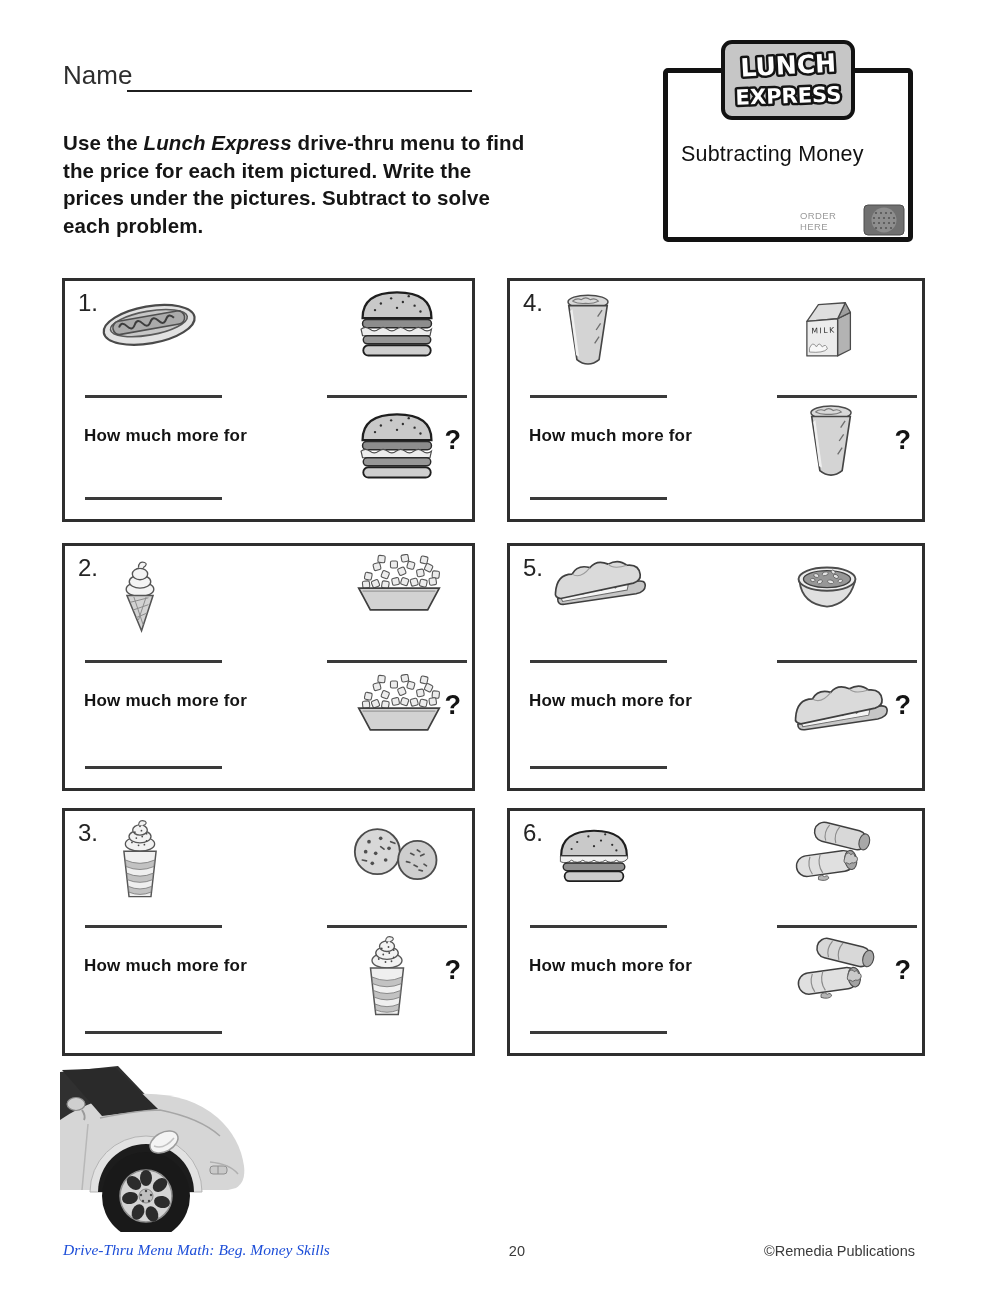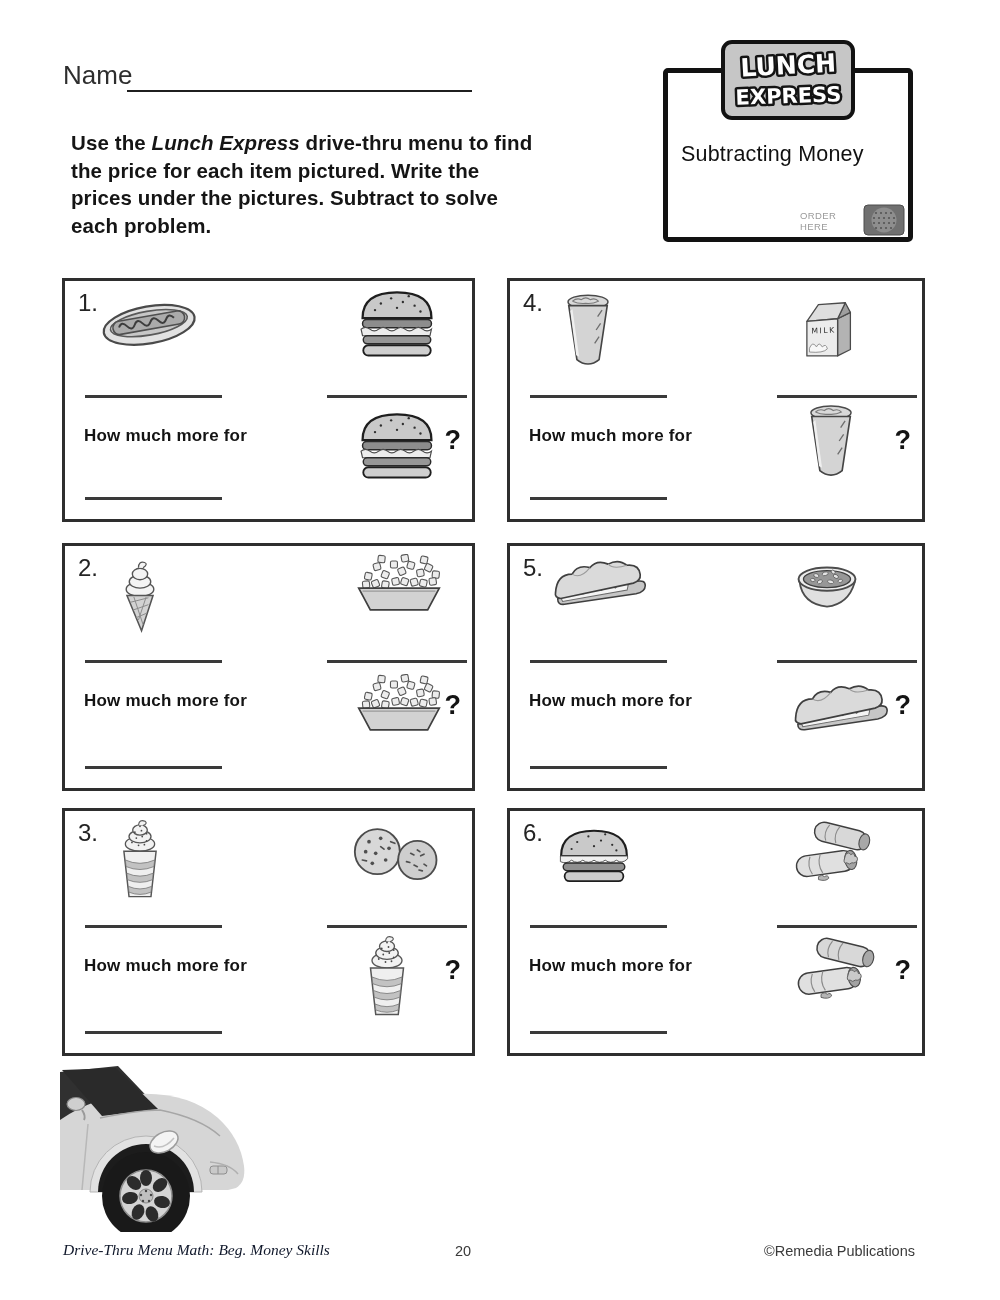--- a/index.html
+++ b/index.html
@@ -7,21 +7,21 @@
         font-family:"Liberation Sans",sans-serif;color:#1a1a1a;}
 
   
   .name-label{position:absolute;left:63px;top:60px;font-family:Liberation Sans, sans-serif;
               font-size:26px;color:#2e2e2e;}
   .name-line{position:absolute;left:127px;top:64px;width:345px;height:26px;
              border-bottom:2.5px solid #1f1f1f;}
 
   
   .instructions{position:absolute;left:63px;top:129px;width:468px;font-weight:bold;
-                font-size:20.5px;line-height:27.5px;letter-spacing:.1px;color:#151515;margin-left:8px;}
+                font-size:20.5px;line-height:27.5px;letter-spacing:.1px;color:#151515;}
   .brand{font-style:italic;}
 
   
   .sign{position:absolute;left:663px;top:68px;width:240px;height:164px;
         border:5px solid #121212;border-radius:5px;background:#fff;}
   .sign-tab{position:absolute;left:721px;top:40px;width:126px;height:72px;background:#c6c6c6;
             border:4px solid #121212;border-radius:11px;z-index:3;
             display:flex;align-items:center;justify-content:center;}
   .sign-title{position:absolute;left:681px;top:142px;font-size:21.5px;font-weight:normal;
               letter-spacing:.2px;color:#111;z-index:4;}
@@ -45,22 +45,22 @@
   .line-a{left:20px;top:114px;width:137px;}
   .line-b{right:5px;top:114px;width:140px;}
   .line-ans{left:20px;bottom:19px;width:137px;}
   .q{position:absolute;left:19px;top:145px;font-weight:bold;font-size:17px;
      letter-spacing:.2px;color:#141414;white-space:nowrap;}
   .qmark{position:absolute;right:11px;top:144px;font-weight:bold;font-size:27px;color:#141414;}
 
   
   .car{position:absolute;left:60px;top:1066px;width:186px;height:166px;}
   .footer-left{position:absolute;left:63px;top:1241px;font-family:"Liberation Serif",serif;
-               font-style:italic;font-size:15.5px;color:#0f172a;}
-  .footer-center{position:absolute;left:455px;top:1243px;width:70px;text-align:left;
+               font-style:italic;font-size:15.5px;color:#1d4ed8;}
+  .footer-center{position:absolute;left:455px;top:1243px;width:70px;text-align:right;
                  font-size:14.5px;color:#3a3a3a;}
   .footer-right{position:absolute;right:85px;top:1243px;font-size:14.5px;color:#3a3a3a;}
   .defs{position:absolute;width:0;height:0;}
 </style>
 </head>
 <body>
 
 <div id="page">
 
   <svg class="defs" aria-hidden="true">

